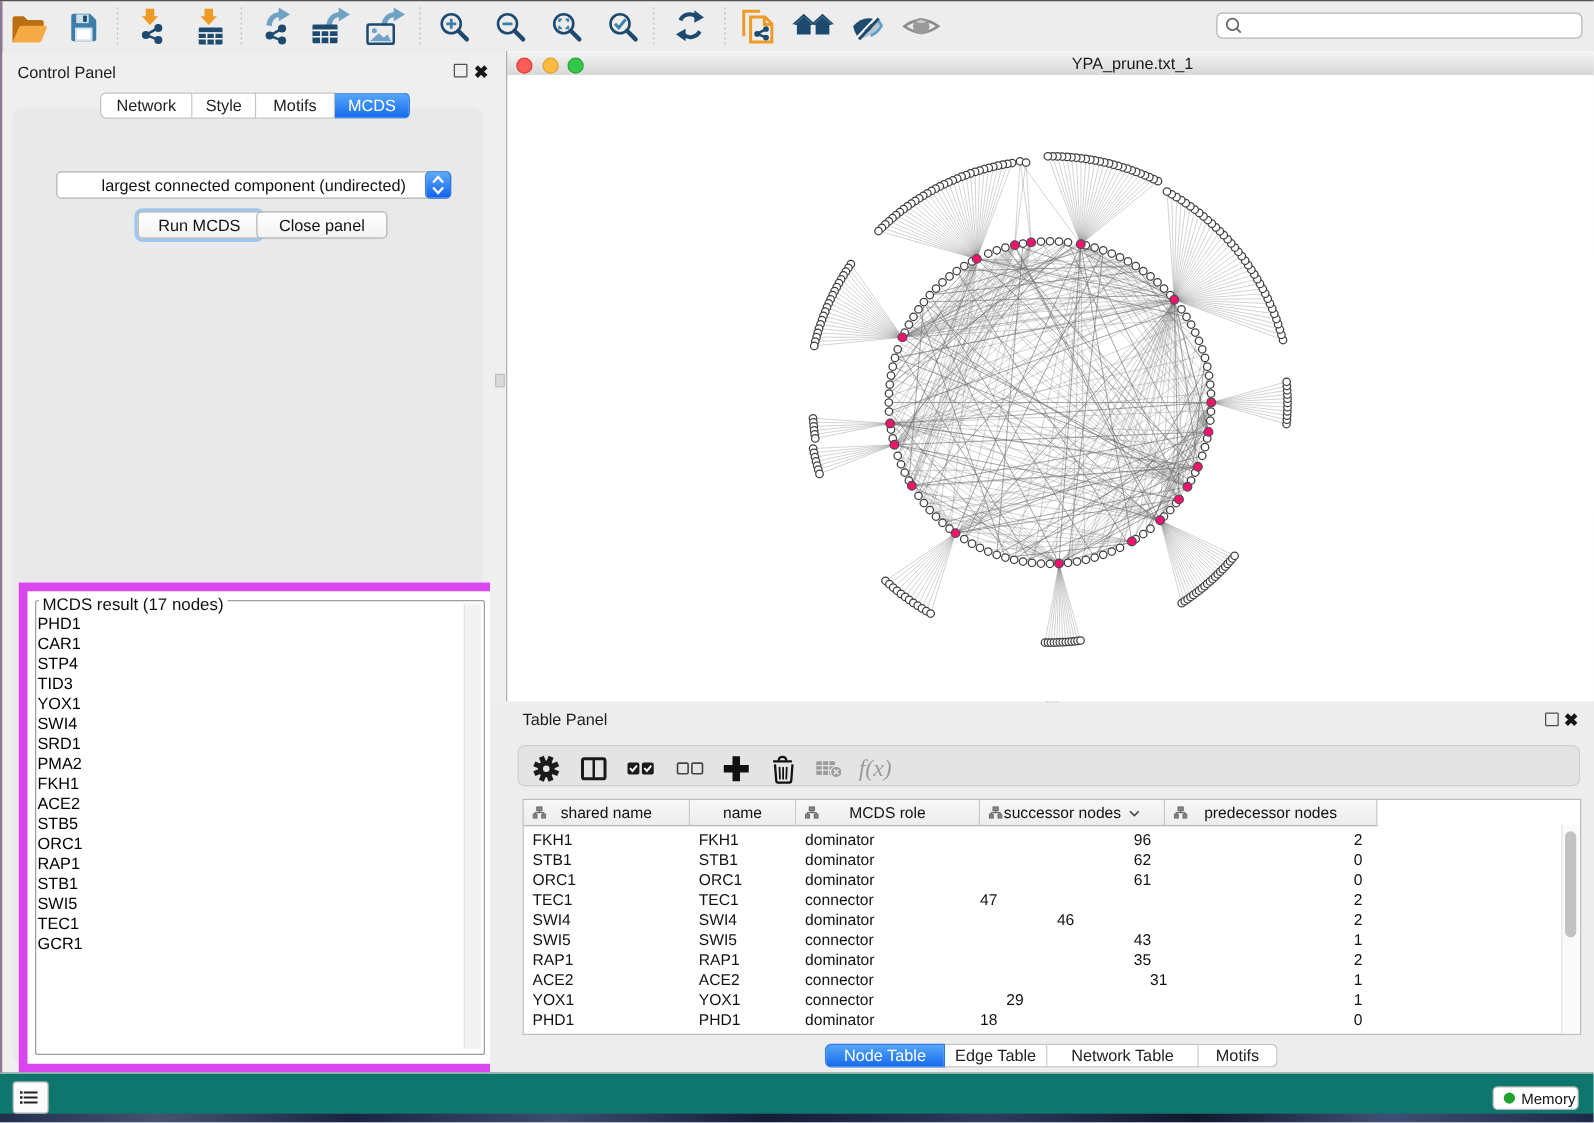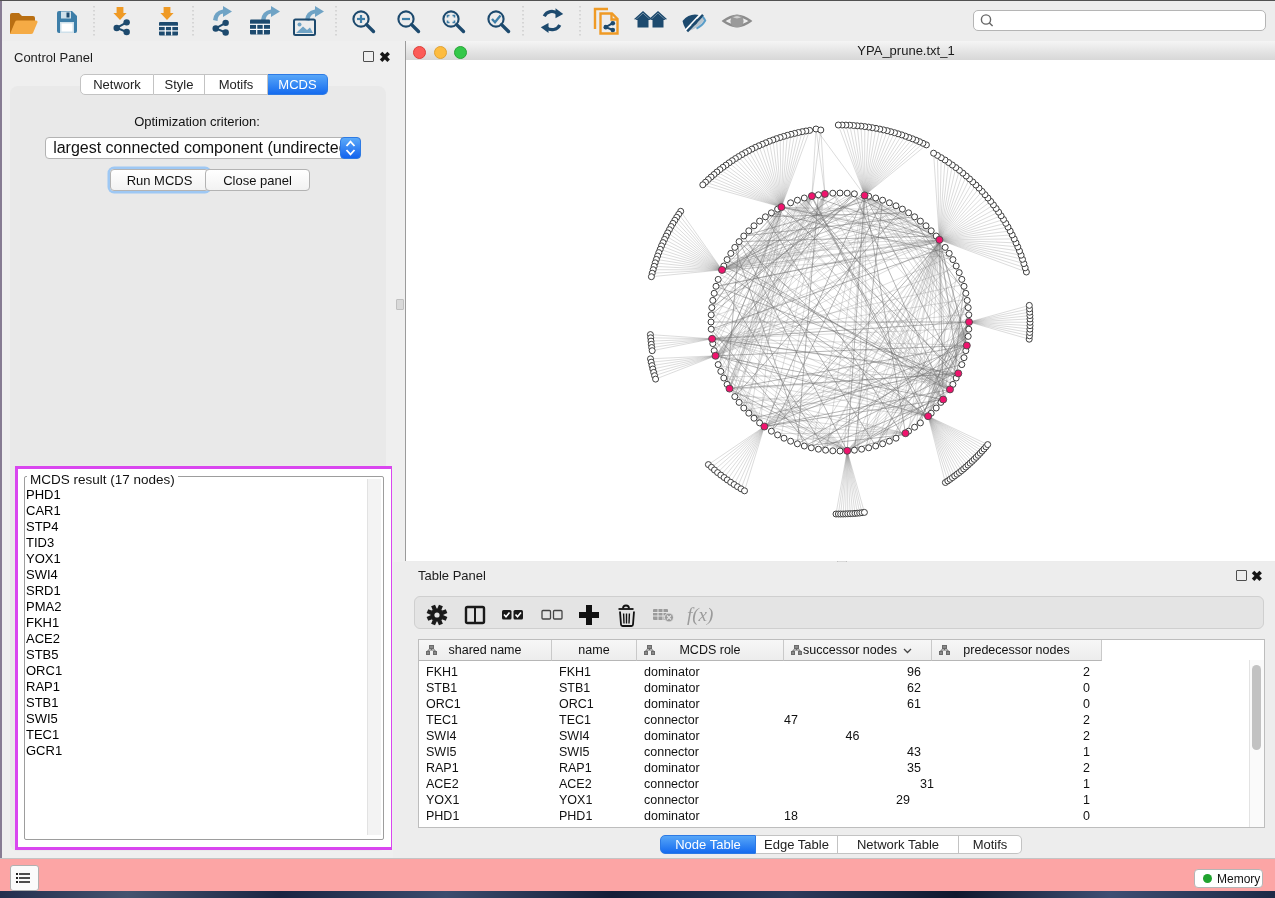--- a/index.html
+++ b/index.html
@@ -22,24 +22,24 @@
 #mcdspanel{left:8px;top:45px;width:376px;height:765px;background:#e9e9e9;border-radius:8px}
 .seg{position:absolute;display:flex;font-size:13px}
 .seg .s{background:#fff;border:1px solid #c3c3c3;border-left:none;display:flex;align-items:center;justify-content:center;color:#222}
 .seg .s.first{border-left:1px solid #c3c3c3;border-radius:5px 0 0 5px}
 .seg .s.last{border-radius:0 5px 5px 0}
 .seg .s.sel{background:linear-gradient(#57a6f8,#156bef);border-color:#2d7ae4;color:#fff}
 .btn{position:absolute;background:linear-gradient(#ffffff,#f2f2f2);border:1px solid #b3b3b3;border-radius:4px;
  font-size:13px;display:flex;align-items:center;justify-content:center;color:#111}
 #runbtn{box-shadow:0 0 0 2.5px #9ec8f4}
 #selbox{left:43px;top:96px;width:314px;height:20px;background:#fff;border:1px solid #b3b3b3;border-radius:4px;
- font-size:16px;display:flex;align-items:center;justify-content:center;color:#111}
+ font-size:13px;display:flex;align-items:center;justify-content:center;color:#111}
 #stepper{right:-1px;top:-1px;width:19px;height:20px;border-radius:4px;
  background:linear-gradient(#5caaf9,#1263ee);border:1px solid #2d7ae4}
-#resultwrap{left:13px;top:425px;width:373px;height:378px;background:#fff;border:3px solid #d946ef}
+#resultwrap{left:13px;top:425px;width:373px;height:378px;background:#fff;border:7px solid #d946ef}
 #fieldset{left:6px;top:7px;width:358px;height:362px;border:1px solid #9d9d9d;border-radius:2px}
 #fslegend{position:absolute;left:2px;top:-5px;background:#fff;padding:0 3px;font-size:13.5px;color:#111}
 #mcdslist{position:absolute;left:1px;top:10px;width:340px;font-size:13px;line-height:16px;color:#000;padding-left:0}
 #listscroll{position:absolute;right:2px;top:2px;width:13px;height:356px;background:#f3f3f3;border-left:1px solid #e2e2e2}
 
 #vdivider{left:392px;top:41px;width:13px;height:817px;background:#efefef}
 
 #netwin{left:405px;top:41px;width:870px;height:520px;background:#fff;border-left:1px solid #9b9b9b}
 #nettitle{left:0;top:0;width:870px;height:19px;background:linear-gradient(#f5f5f5,#d7d7d7);border-bottom:1px solid #a9a9a9}
 .tl{position:absolute;top:5px;width:11px;height:11px;border-radius:50%}
@@ -48,21 +48,21 @@
 #tpanel{left:393px;top:562px;width:882px;height:296px;background:#ededed}
 #ttoolbar{left:21px;top:34px;width:848px;height:31px;background:#e4e4e4;border:1px solid #cfcfcf;border-radius:6px}
 #ttable{left:25px;top:77px;width:845px;height:187px;background:#fff;border:1px solid #bdbdbd;overflow:hidden;font-size:12.5px}
 .th{position:absolute;top:0;height:20px;background:linear-gradient(#f7f7f7,#ededed);border-right:1px solid #c9c9c9;border-bottom:1px solid #b6b6b6;
  display:flex;align-items:center;justify-content:center;font-size:12.5px;color:#111}
 .tr{position:absolute;left:0;width:846px;height:16px}
 .td{position:absolute;top:0;height:16px;line-height:16px;white-space:nowrap}
 #tscroll{position:absolute;right:0px;top:20px;width:14px;height:167px;background:#fafafa;border-left:1px solid #e3e3e3}
 #tthumb{position:absolute;left:2px;top:5px;width:9px;height:85px;background:#c2c2c2;border-radius:5px}
 
-#statusbar{left:0;top:858px;width:1275px;height:32px;background:#fca5a5;border-top:1px solid #c4c4c4}
+#statusbar{left:0;top:858px;width:1275px;height:32px;background:#0f766e;border-top:1px solid #c4c4c4}
 #listbtn{left:10px;top:6px;width:27px;height:24px;background:#fbfbfb;border:1px solid #b0b0b0;border-radius:3px}
 #membtn{left:1194px;top:10px;width:67px;height:17px;background:#fff;border:1px solid #b5b5b5;border-radius:4px;
  font-size:12px;display:flex;align-items:center;color:#111}
 </style>
 </head>
 <body>
 <div class="abs" id="toolbar"></div>
 <svg width="1275" height="41" viewBox="0 0 1275 41" style="position:absolute;left:0;top:0">
     <path d="M10 34 L10 15 Q10 13 12 13 L19 13 L22 16 L33 16 Q35 16 35 18 L35 22 Z" fill="#b96f12"></path>
     <path d="M10 34 L15 22 Q15.6 20.6 17 20.6 L36 20.6 Q38 20.6 37.4 22.4 L33 33 Q32.5 34 31 34 Z" fill="#f5ab45"></path>
@@ -182,21 +182,20 @@
   <div class="abs ptitle" style="left:12px;top:9px">Control Panel</div>
   <div class="abs floatico" style="left:361px;top:10px"></div>
   <div class="abs closeico" style="left:377px;top:11px">✖</div>
   <div class="abs" id="mcdspanel"></div>
   <div class="seg" style="left:78px;top:33px;height:21px">
     <div class="s first" style="width:72px">Network</div>
     <div class="s" style="width:50px">Style</div>
     <div class="s" style="width:62px">Motifs</div>
     <div class="s last sel" style="width:59px">MCDS</div>
   </div>
-  <div class="abs" style="left:0;top:73px;width:390px;text-align:center;font-size:13px">Optimization criterion:</div>
   <div class="abs" id="selbox">largest connected component (undirected)
     <div class="abs" id="stepper">
       <svg width="19" height="20" viewBox="0 0 19 20">
         <path d="M5.5 8 L9.5 3.6 L13.5 8" fill="none" stroke="#fff" stroke-width="1.8"></path>
         <path d="M5.5 12 L9.5 16.4 L13.5 12" fill="none" stroke="#fff" stroke-width="1.8"></path>
       </svg>
     </div>
   </div>
   <div class="btn" id="runbtn" style="left:108px;top:128px;width:97px;height:20px">Run MCDS</div>
   <div class="btn" style="left:203px;top:128px;width:103px;height:20px">Close panel</div>
@@ -1153,21 +1152,21 @@
         <div class="td" style="left:7px">ACE2</div>
         <div class="td" style="left:140px">ACE2</div>
         <div class="td" style="left:225px">connector</div>
         <div class="td" style="left:378px;width:137px;text-align:right">31</div>
         <div class="td" style="left:513px;width:158px;text-align:right">1</div>
       </div>
     <div class="tr" style="top:152px">
         <div class="td" style="left:7px">YOX1</div>
         <div class="td" style="left:140px">YOX1</div>
         <div class="td" style="left:225px">connector</div>
-        <div class="td" style="left:354px;width:137px;text-align:right">29</div>
+        <div class="td" style="left:386px;width:137px;text-align:left">29</div>
         <div class="td" style="left:513px;width:158px;text-align:right">1</div>
       </div>
     <div class="tr" style="top:168px">
         <div class="td" style="left:7px">PHD1</div>
         <div class="td" style="left:140px">PHD1</div>
         <div class="td" style="left:225px">dominator</div>
         <div class="td" style="left:365px;width:137px;text-align:left">18</div>
         <div class="td" style="left:513px;width:158px;text-align:right">0</div>
       </div>
     <div class="abs" id="tscroll">

